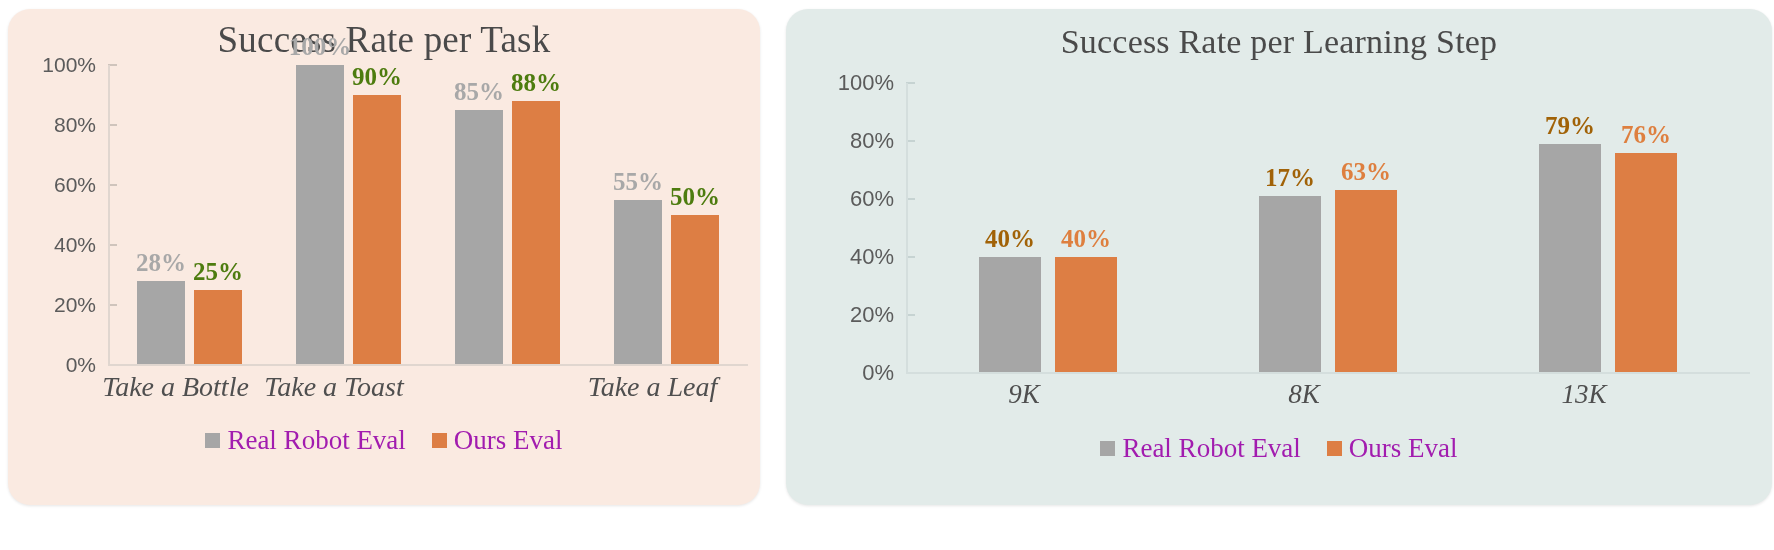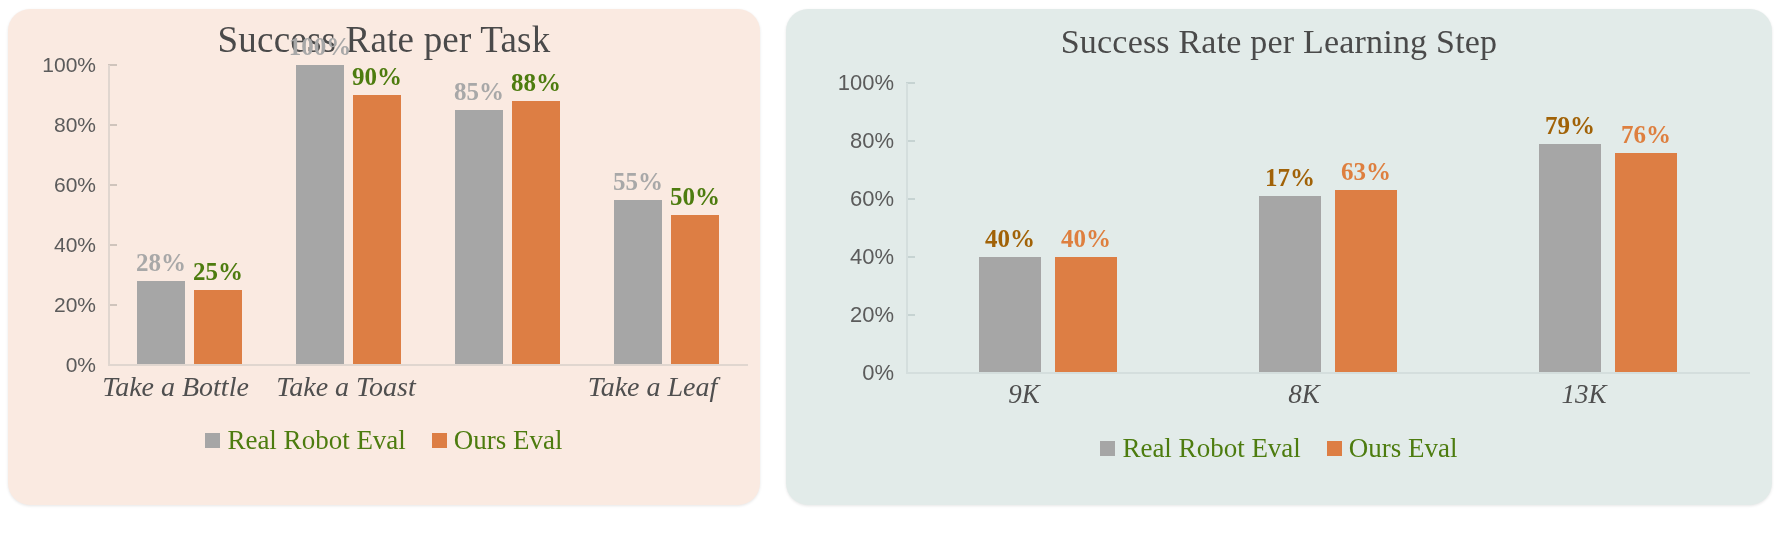--- a/index.html
+++ b/index.html
@@ -183,21 +183,21 @@
   .legend-swatch {
     width: 15px;
     height: 15px;
     display: inline-block;
   }
   .legend-swatch.s0 { background: #a6a6a6; }
   .legend-swatch.s1 { background: #dd7e44; }
   .legend-text {
     font-family: "Liberation Serif", serif;
     font-size: 27px;
-    color: #4d7c0f;
+    color: #a21caf;
     white-space: nowrap;
   }
 </style>
 </head>
 <body>
 
 <div class="board">
 
   <div class="panel panel-left">
     <div class="chart-title">Success Rate per Task</div>
@@ -232,21 +232,21 @@
         <div class="tick-mark" style="top: 240px; left: 86px;"></div>
         <div class="tick-mark" style="top: 180px; left: 86px;"></div>
         <div class="tick-mark" style="top: 120px; left: 86px;"></div>
         <div class="tick-mark" style="top: 60px; left: 86px;"></div>
         <div class="tick-mark" style="top: 0px; left: 86px;"></div>
         <div class="axis-line" style="left: 86px;"></div>
         <div class="baseline" style="left: 86px; width: 640px; top: 299px;"></div>
       </div>
     <div class="cat-row">
         <div class="cat-label" style="left: 167.5px;">Take a Bottle</div>
-        <div class="cat-label" style="left: 338px;">Take a Toast</div>
+        <div class="cat-label" style="left: 326px;">Take a Toast</div>
         <div class="cat-label" style="left: 644.5px;">Take a Leaf</div>
       </div>
     <div class="legend">
         <div class="legend-item">
           <span class="legend-swatch s0"></span>
           <span class="legend-text">Real Robot Eval</span>
         </div>
         <div class="legend-item">
           <span class="legend-swatch s1"></span>
           <span class="legend-text">Ours Eval</span>

